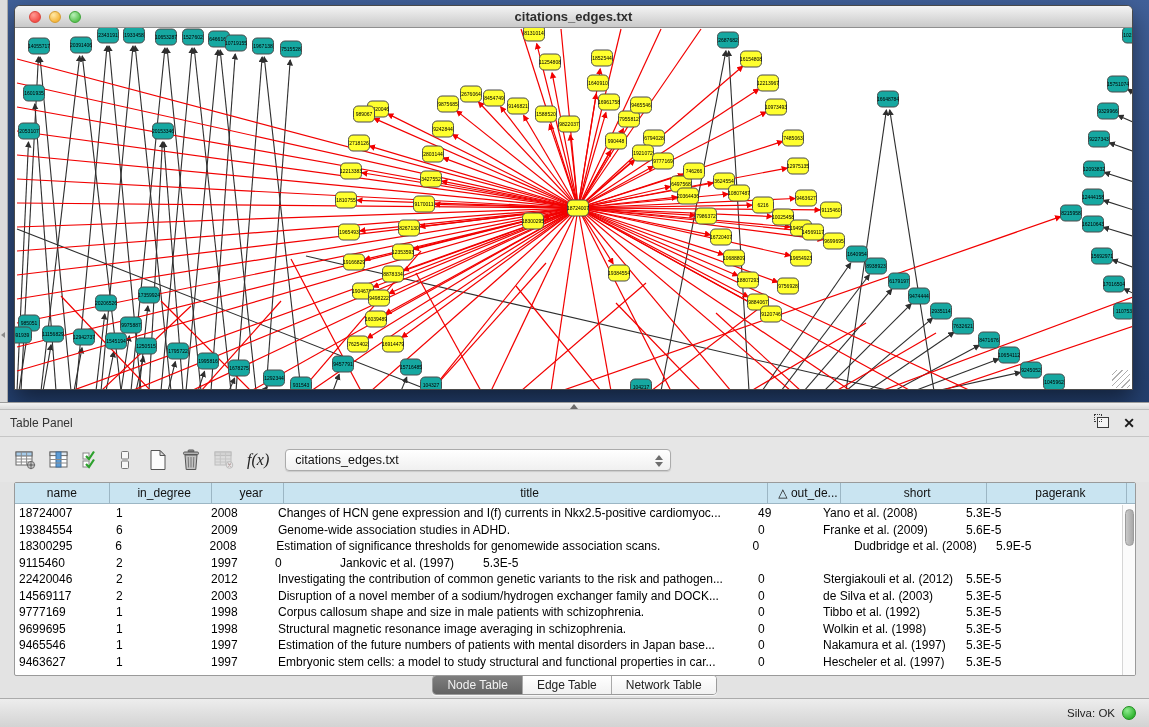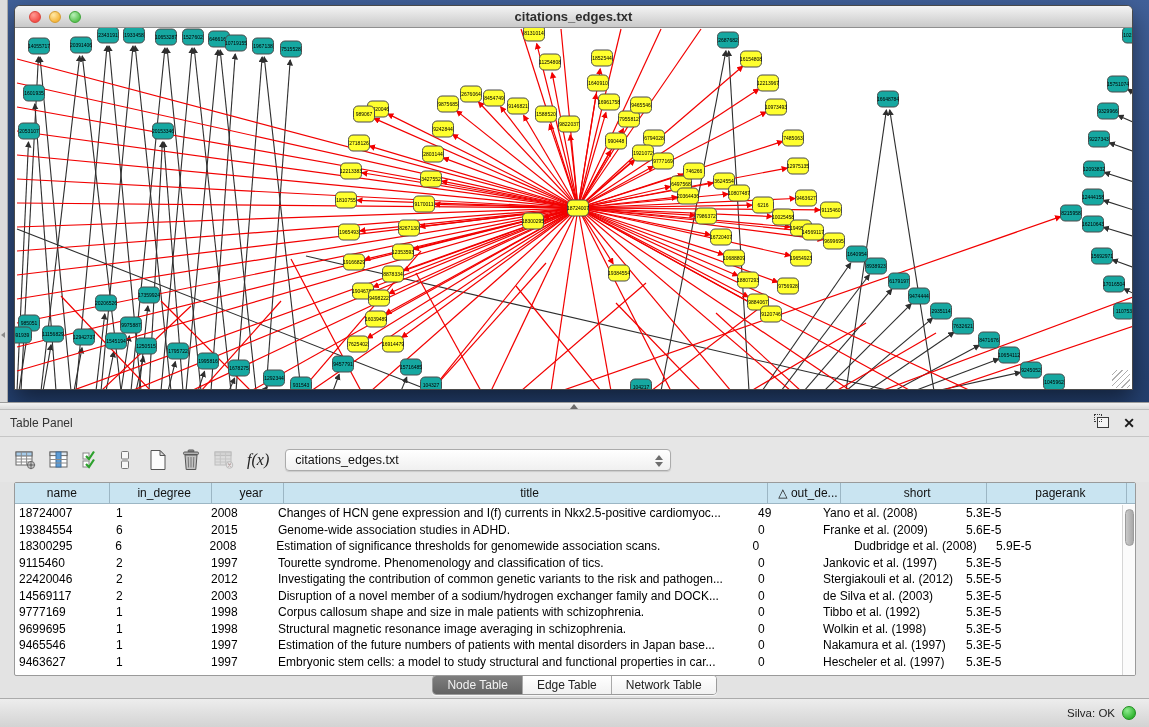--- a/index.html
+++ b/index.html
@@ -847,40 +847,39 @@
           <div class="td" style="width: 95px; padding-left: 5px;">1</div>
           <div class="td" style="width: 65px; padding-left: 5px;">2008</div>
           <div class="td" style="width: 483px; padding-left: 7px;">Changes of HCN gene expression and I(f) currents in Nkx2.5-positive cardiomyoc...</div>
           <div class="td" style="width: 65px; padding-left: 4px;">49</div>
           <div class="td" style="width: 140px; padding-left: 4px;">Yano et al. (2008)</div>
           <div class="td" style="width: 134px; padding-left: 7px;">5.3E-5</div>
         </div>
         <div class="trow">
           <div class="td" style="width: 96px; padding-left: 4px;">19384554</div>
           <div class="td" style="width: 95px; padding-left: 5px;">6</div>
-          <div class="td" style="width: 65px; padding-left: 5px;">2015</div>
+          <div class="td" style="width: 65px; padding-left: 5px;">2009</div>
           <div class="td" style="width: 483px; padding-left: 7px;">Genome-wide association studies in ADHD.</div>
           <div class="td" style="width: 65px; padding-left: 4px;">0</div>
           <div class="td" style="width: 140px; padding-left: 4px;">Franke et al. (2009)</div>
           <div class="td" style="width: 134px; padding-left: 7px;">5.6E-5</div>
         </div>
         <div class="trow">
           <div class="td" style="width: 96px; padding-left: 4px;">18300295</div>
           <div class="td" style="width: 95px; padding-left: 5px;">6</div>
           <div class="td" style="width: 65px; padding-left: 5px;">2008</div>
           <div class="td" style="width: 483px; padding-left: 7px;">Estimation of significance thresholds for genomewide association scans.</div>
           <div class="td" style="width: 65px; padding-left: 4px;">0</div>
           <div class="td" style="width: 140px; padding-left: 4px; margin-left: 37px;">Dudbridge et al. (2008)</div>
           <div class="td" style="width: 134px; padding-left: 7px;">5.9E-5</div>
         </div>
         <div class="trow">
           <div class="td" style="width: 96px; padding-left: 4px;">9115460</div>
           <div class="td" style="width: 95px; padding-left: 5px;">2</div>
           <div class="td" style="width: 65px; padding-left: 5px;">1997</div>
-          <div class="td" style="width: 483px; padding-left: 7px;">Tourette syndrome. Phenomenology and classification of tics.</div>
           <div class="td" style="width: 65px; padding-left: 4px;">0</div>
           <div class="td" style="width: 140px; padding-left: 4px;">Jankovic et al. (1997)</div>
           <div class="td" style="width: 134px; padding-left: 7px;">5.3E-5</div>
         </div>
         <div class="trow">
           <div class="td" style="width: 96px; padding-left: 4px;">22420046</div>
           <div class="td" style="width: 95px; padding-left: 5px;">2</div>
           <div class="td" style="width: 65px; padding-left: 5px;">2012</div>
           <div class="td" style="width: 483px; padding-left: 7px;">Investigating the contribution of common genetic variants to the risk and pathogen...</div>
           <div class="td" style="width: 65px; padding-left: 4px;">0</div>

